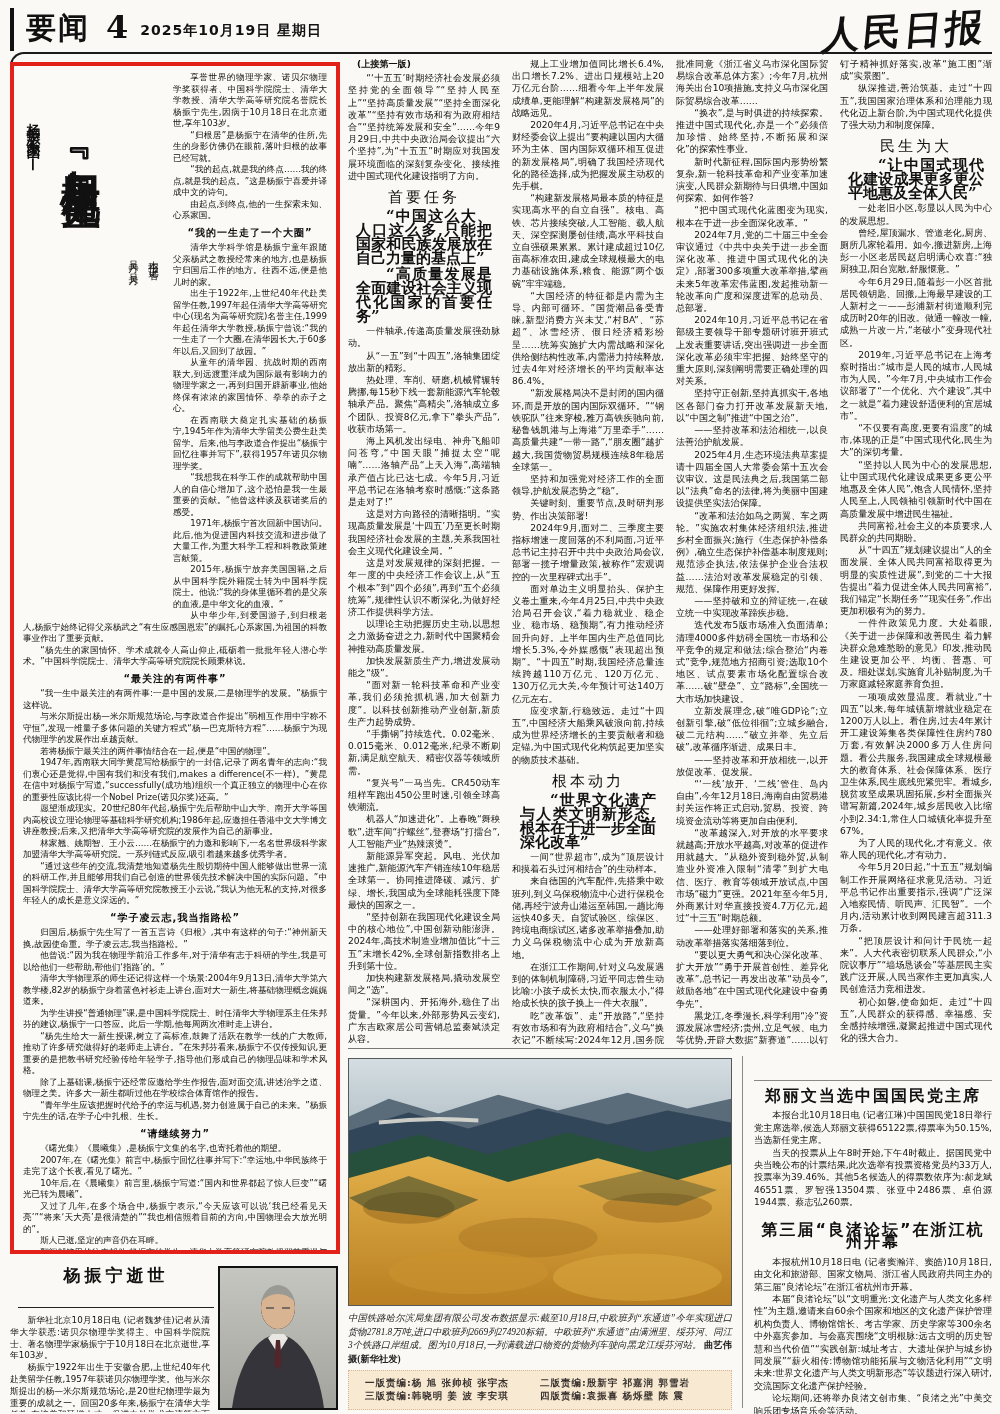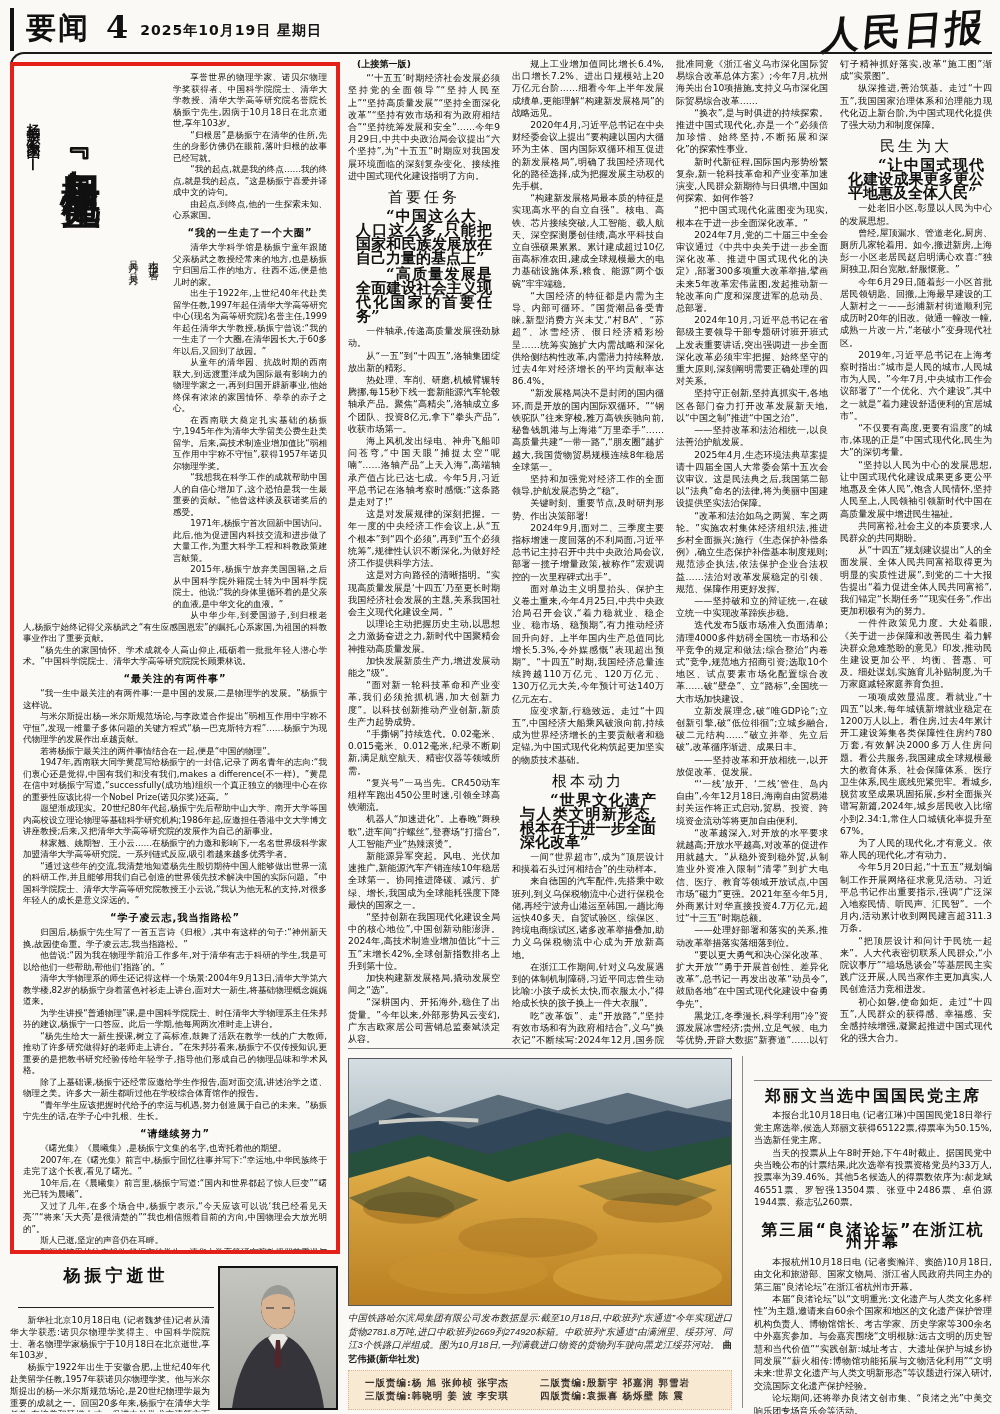--- a/index.html
+++ b/index.html
@@ -44,21 +44,21 @@
   .jump .fl-h{font-size:15px;font-weight:400;text-align:center;margin:9px 0 6px;letter-spacing:3px;}
   .jump .fl-q{font-family:"DejaVu Serif",serif;font-weight:700;font-size:15px;
     line-height:14px;margin:2px 8px;text-indent:2em;}
   .jump .fl-sep{text-align:center;font-weight:700;letter-spacing:5px;margin:5px 0;text-indent:0;}
   
   .hr-photo{position:absolute;left:348px;top:1048px;width:384px;border-top:1px solid #777;}
   .photo-land{position:absolute;left:348px;top:1058px;width:384px;height:248px;
     border:1px solid #56585c;box-sizing:border-box;overflow:hidden;background:#c8b27a;}
   .photo-land svg{display:block;width:100%;height:100%;}
   .caption{position:absolute;left:348px;top:1312px;width:384px;
-    font-family:Liberation Sans, sans-serif;font-style:italic;
+    font-family:Liberation Serif, serif;font-style:italic;
     font-size:9.3px;line-height:13.5px;text-align:justify;color:#222;}
   .caption .cred{font-weight:700;font-style:normal;}
   .editors{position:absolute;left:348px;top:1370px;width:384px;height:40px;
     background:#f7e9d2;border:1px dotted #d8b894;box-sizing:border-box;
     display:grid;grid-template-columns:1fr 1fr;align-content:center;
     row-gap:0;padding:4px 16px;font-size:9.5px;color:#3c3430;font-weight:700;letter-spacing:1px;}
   
   .vline-br{position:absolute;left:742px;top:1056px;height:352px;border-left:1px solid #888;}
   .hr-kmt{position:absolute;left:754px;top:1080px;width:238px;border-top:1px solid #888;}
   .mini-art{position:absolute;width:238px;font-size:9.1px;line-height:12.4px;text-align:justify;}
@@ -102,21 +102,21 @@
   </div>
   <div class="feature-body">
       <p class="fl-p">享誉世界的物理学家、诺贝尔物理学奖获得者、中国科学院院士、清华大学教授、清华大学高等研究院名誉院长杨振宁先生,因病于10月18日在北京逝世,享年103岁。</p>
       <p class="fl-p">“归根居”是杨振宁在清华的住所,先生的身影仿佛仍在眼前,落叶归根的故事已经写就。</p>
       <p class="fl-p">“我的起点,就是我的终点……我的终点,就是我的起点。”这是杨振宁喜爱并译成中文的诗句。</p>
       <p class="fl-p">由起点,到终点,他的一生探索未知、心系家国。</p>
       <h3 class="fl-h">“我的一生走了一个大圈”</h3>
       <p class="fl-p">清华大学科学馆是杨振宁童年跟随父亲杨武之教授经常来的地方,也是杨振宁归国后工作的地方。往西不远,便是他儿时的家。</p>
       <p class="fl-p">出生于1922年,上世纪40年代赴美留学任教,1997年起任清华大学高等研究中心(现名为高等研究院)名誉主任,1999年起任清华大学教授,杨振宁曾说:“我的一生走了一个大圈,在清华园长大,于60多年以后,又回到了故园。”</p>
       <p class="fl-p">从童年的清华园、抗战时期的西南联大,到远渡重洋成为国际最有影响力的物理学家之一,再到归国开辟新事业,他始终保有浓浓的家国情怀、拳拳的赤子之心。</p>
-      <p class="fl-p">在西南联大奠定扎实基础的杨振宁,1945年作为清华大学留美公费生赴美留学。后来,高技术制造业增加值比“弱相互作用中宇称不守恒”,获得1957年诺贝尔物理学奖。</p>
+      <p class="fl-p">在西南联大奠定扎实基础的杨振宁,1945年作为清华大学留美公费生赴美留学。后来,他与李政道合作提出“杨振宁回忆往事并写下”,获得1957年诺贝尔物理学奖。</p>
       <p class="fl-p">“我想我在科学工作的成就帮助中国人的自信心增加了,这个恐怕是我一生最重要的贡献。”他曾这样谈及获诺奖后的感受。</p>
       <p class="fl-p">1971年,杨振宁首次回新中国访问。此后,他为促进国内科技交流和进步做了大量工作,为重大科学工程和科教政策建言献策。</p>
       <p class="fl-p">2015年,杨振宁放弃美国国籍,之后从中国科学院外籍院士转为中国科学院院士。他说:“我的身体里循环着的是父亲的血液,是中华文化的血液。”</p>
       <p class="fl-p">从中华少年,到爱国游子,到归根老人,杨振宁始终记得父亲杨武之“有生应感国恩宏”的嘱托,心系家国,为祖国的科教事业作出了重要贡献。</p>
       <p class="fl-p">“杨先生的家国情怀、学术成就令人高山仰止,砥砺着一批批年轻人潜心学术。”中国科学院院士、清华大学高等研究院院长顾秉林说。</p>
       <h3 class="fl-h">“最关注的有两件事”</h3>
       <p class="fl-p">“我一生中最关注的有两件事:一是中国的发展,二是物理学的发展。”杨振宁这样说。</p>
       <p class="fl-p">与米尔斯提出杨—米尔斯规范场论,与李政道合作提出“弱相互作用中宇称不守恒”,发现一维量子多体问题的关键方程式“杨—巴克斯特方程”……杨振宁为现代物理学的发展作出卓越贡献。</p>
       <p class="fl-p">若将杨振宁最关注的两件事情结合在一起,便是“中国的物理”。</p>
       <p class="fl-p">1947年,西南联大同学黄昆写给杨振宁的一封信,记录了两名青年的志向:“我们衷心还是觉得,中国有我们和没有我们,makes a difference(不一样)。”黄昆在信中对杨振宁写道,“successfully(成功地)组织一个真正独立的物理中心在你的重要性应该比得一个Nobel Prize(诺贝尔奖)还高。”</p>
@@ -144,22 +144,22 @@
 <div class="jump">
     <p class="fl-jump">(上接第一版)</p>
     <p class="fl-p">“‘十五五’时期经济社会发展必须坚持党的全面领导”“坚持人民至上”“坚持高质量发展”“坚持全面深化改革”“坚持有效市场和有为政府相结合”“坚持统筹发展和安全”……今年9月29日,中共中央政治局会议提出“六个坚持”,为“十五五”时期应对我国发展环境面临的深刻复杂变化、接续推进中国式现代化建设指明了方向。</p>
     <h3 class="fl-h">首要任务</h3>
     <p class="fl-q">“中国这么大、人口这么多,只能把国家和民族发展放在自己力量的基点上”</p>
     <p class="fl-q">“高质量发展是全面建设社会主义现代化国家的首要任务”</p>
     <p class="fl-p">一件轴承,传递高质量发展强劲脉动。</p>
     <p class="fl-p">从“一五”到“十四五”,洛轴集团绽放出新的精彩。</p>
     <p class="fl-p">热处理、车削、研磨,机械臂辗转腾挪,每15秒下线一套新能源汽车轮毂轴承产品。聚焦“高精尖”,洛轴成立多个团队、投资8亿元,拿下“拳头产品”,收获市场第一。</p>
     <p class="fl-p">海上风机发出绿电、神舟飞船叩问苍穹,“中国天眼”捕捉太空“呢喃”……洛轴产品“上天入海”,高端轴承产值占比已达七成。今年5月,习近平总书记在洛轴考察时感慨:“这条路是走对了!”</p>
+    <p class="fl-p">这是对方向路径的清晰指明。“实现高质量发展是‘十四五’乃至更长时期我国经济社会发展的主题,关系我国社会主义现代化建设全局。”</p>
     <p class="fl-p">这是对发展规律的深刻把握。一年一度的中央经济工作会议上,从“五个根本”到“四个必须”,再到“五个必须统筹”,规律性认识不断深化,为做好经济工作提供科学方法。</p>
-    <p class="fl-p">这是对方向路径的清晰指明。“实现高质量发展是‘十四五’乃至更长时期我国经济社会发展的主题,关系我国社会主义现代化建设全局。”</p>
     <p class="fl-p">以理论主动把握历史主动,以思想之力激扬奋进之力,新时代中国聚精会神推动高质量发展。</p>
     <p class="fl-p">加快发展新质生产力,增进发展动能之“级”。</p>
     <p class="fl-p">“面对新一轮科技革命和产业变革,我们必须抢抓机遇,加大创新力度”。以科技创新推动产业创新,新质生产力起势成势。</p>
     <p class="fl-p">“手撕钢”持续迭代。0.02毫米、0.015毫米、0.012毫米,纪录不断刷新,满足航空航天、精密仪器等领域所需。</p>
     <p class="fl-p">“复兴号”一马当先。CR450动车组样车跑出450公里时速,引领全球高铁潮流。</p>
     <p class="fl-p">机器人“加速进化”。上春晚“舞秧歌”,进车间“拧螺丝”,登赛场“打擂台”,人工智能产业“热辣滚烫”。</p>
     <p class="fl-p">新能源异军突起。风电、光伏加速推广,新能源汽车产销连续10年稳居全球第一。协同推进降碳、减污、扩绿、增长,我国成为全球能耗强度下降最快的国家之一。</p>
     <p class="fl-p">“坚持创新在我国现代化建设全局中的核心地位”,中国创新动能澎湃。2024年,高技术制造业增加值比“十三五”末增长42%,全球创新指数排名上升到第十位。</p>
     <p class="fl-p">加快构建新发展格局,撬动发展空间之“选”。</p>
     <p class="fl-p">“深耕国内、开拓海外,稳住了出货量。”今年以来,外部形势风云变幻,广东吉欧家居公司营销总监秦斌淡定从容。</p>

